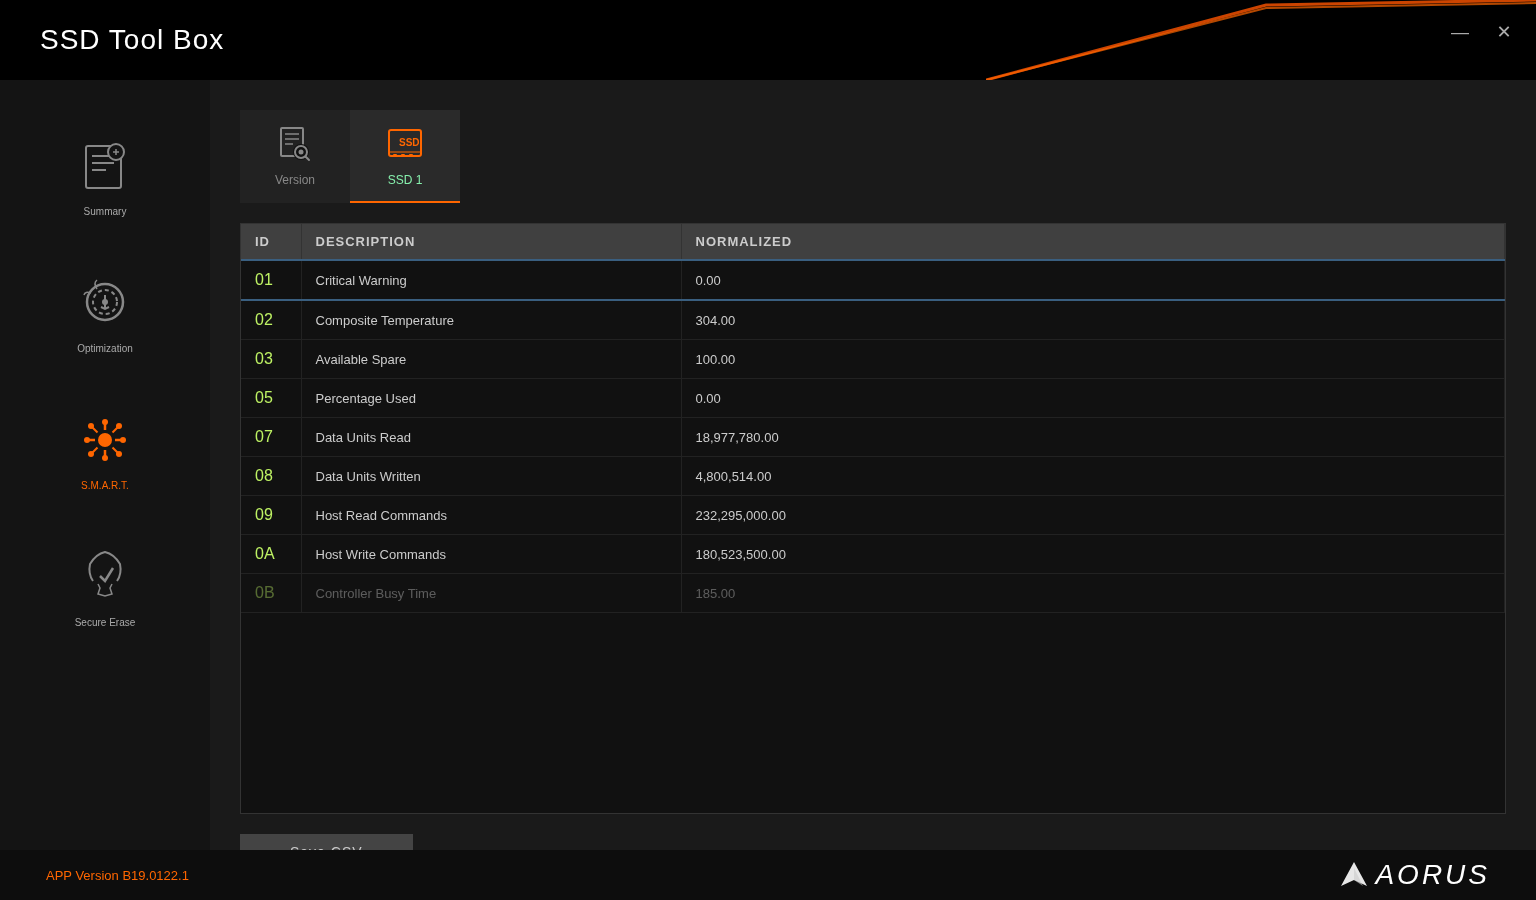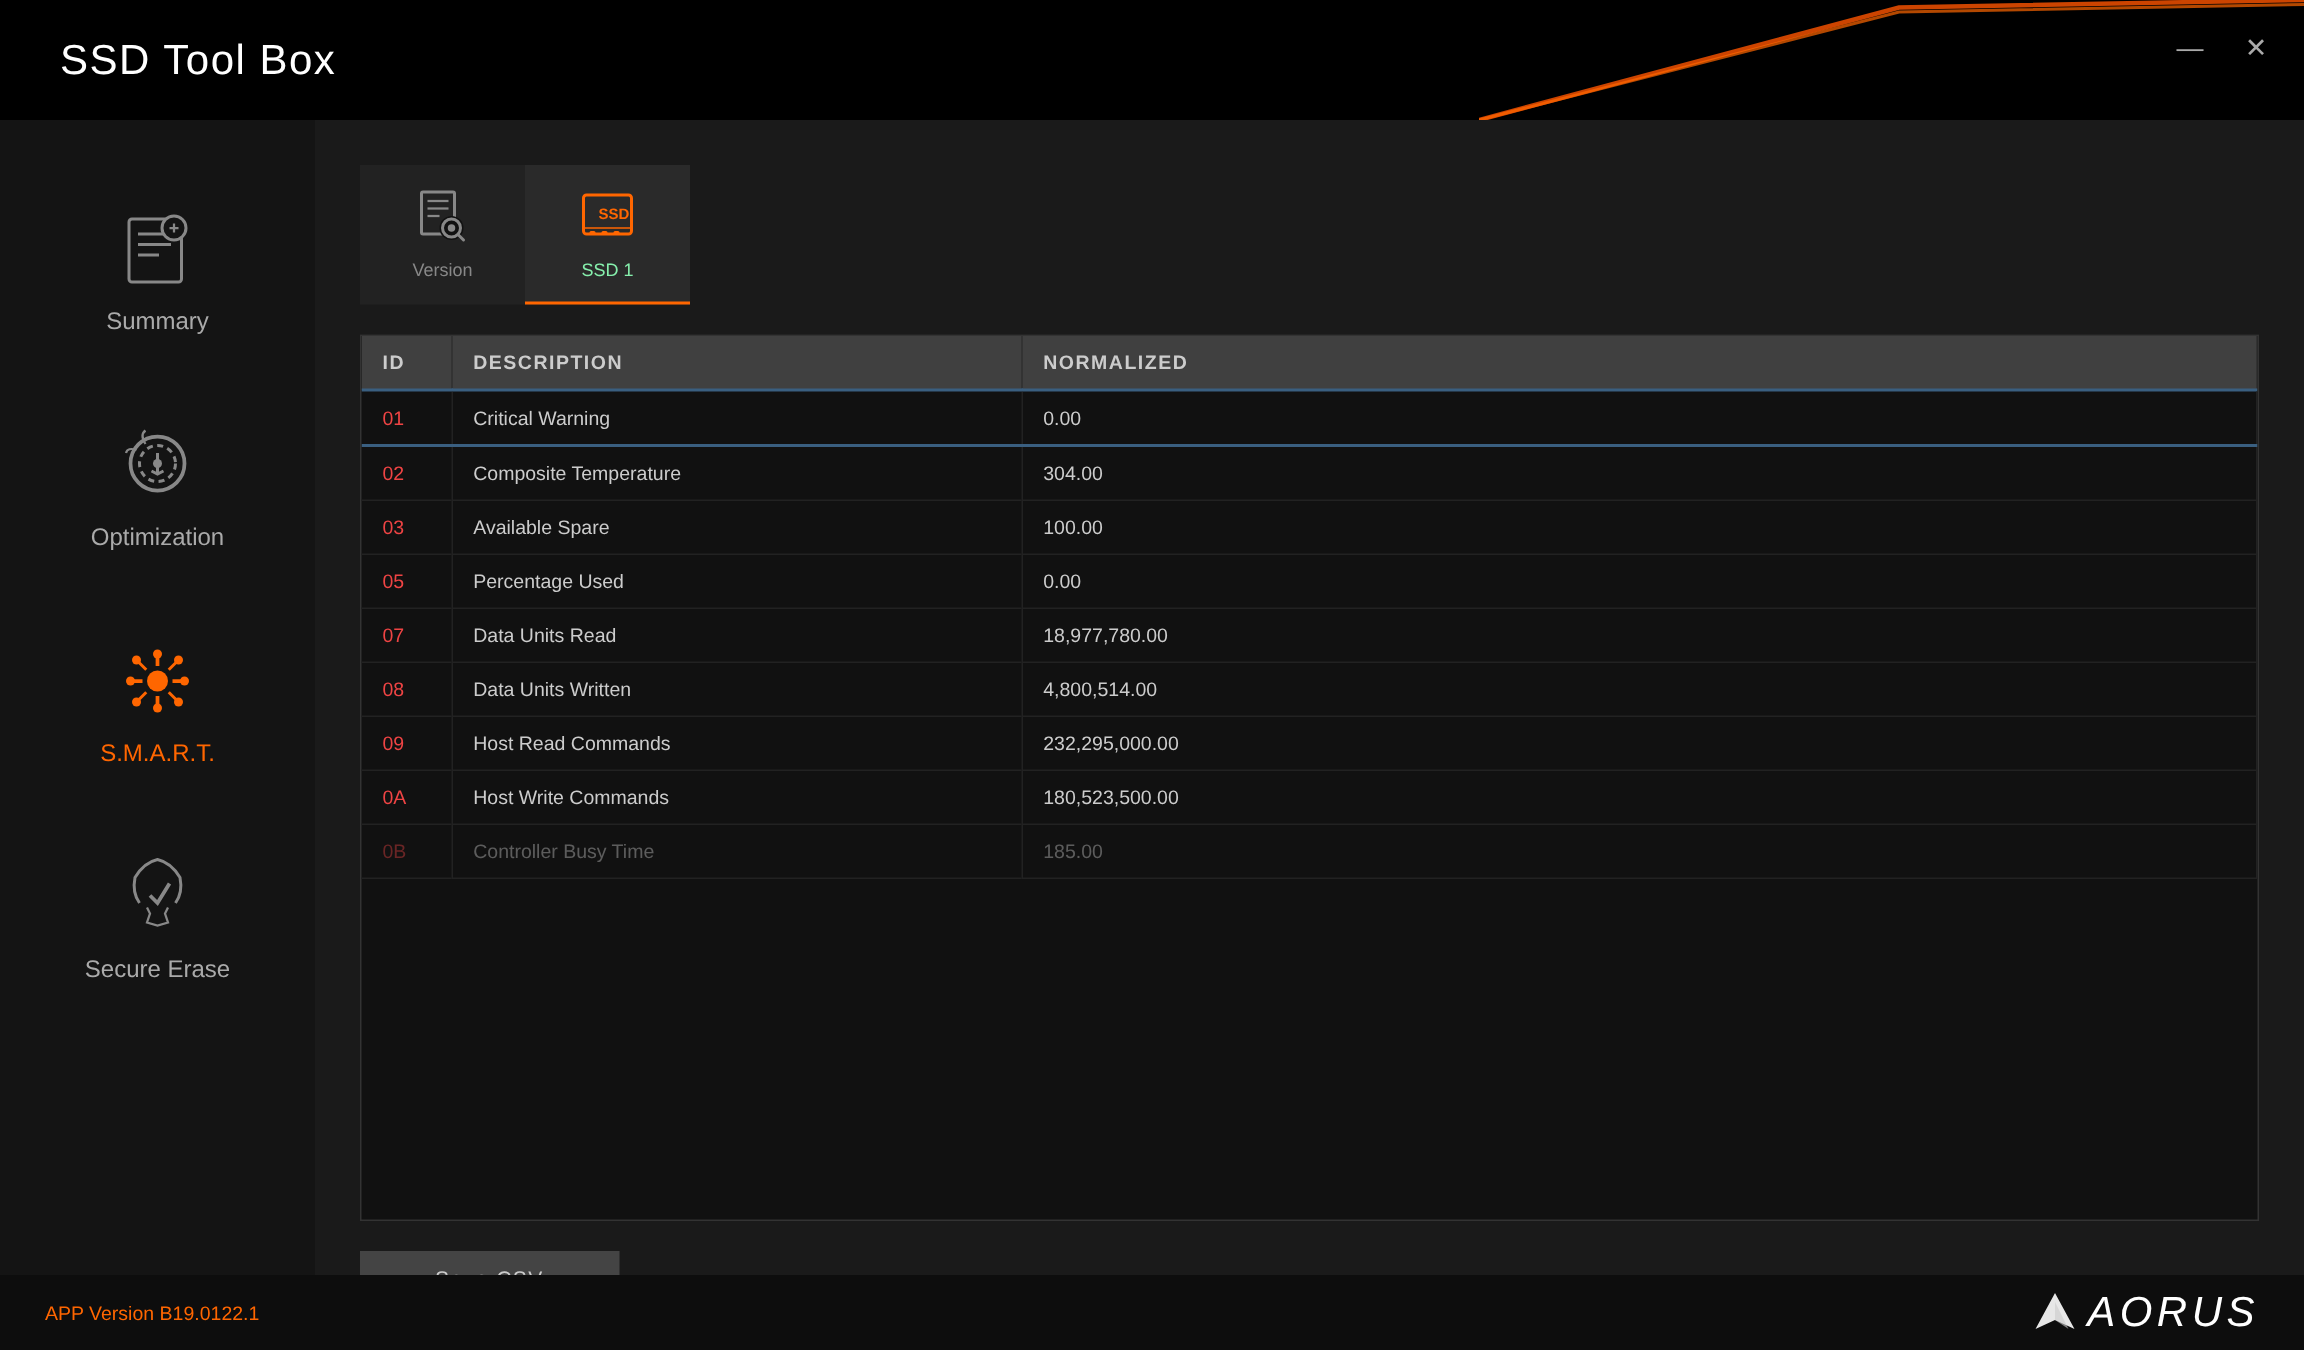--- a/index.html
+++ b/index.html
@@ -79,21 +79,21 @@
     }
     .sidebar-item .icon-area {
       width: 70px;
       height: 70px;
       display: flex;
       align-items: center;
       justify-content: center;
     }
     .sidebar-item .item-label {
       color: #aaa;
-      font-size: 16px;
+      font-size: 10px;
       margin-top: 6px;
       text-align: center;
     }
     .sidebar-item.active .item-label { color: #ff6600; }
 
     
     .content-area {
       flex: 1;
       background: #1a1a1a;
       padding: 30px;
@@ -165,21 +165,21 @@
     }
     .data-table tbody tr:first-child {
       border-bottom: 2px solid #3a5f80;
     }
     .data-table tbody td {
       padding: 10px 14px;
       font-size: 13px;
       color: #ccc;
       border-right: 1px solid #222;
     }
-    .data-table tbody td:first-child { color: #ef4444; font-size: 13px; }
+    .data-table tbody td:first-child { color: #bef264; font-size: 16px; }
 
     .table-wrapper {
       height: 400px;
       overflow-y: scroll;
       overflow-x: hidden;
     }
     .table-wrapper::-webkit-scrollbar {
       width: 16px;
       background: #2a2a2a;
     }
@@ -207,21 +207,21 @@
     .bottom-bar {
       position: absolute;
       bottom: 0;
       left: 0;
       width: 100%;
       height: 50px;
       background: #0d0d0d;
       display: flex;
       align-items: center;
       justify-content: space-between;
-      padding: 0 30px;
+      padding: 0 46px;
     }
     .app-version {
       font-size: 13px;
       color: #666;
     }
     .app-version span {
       color: #ff6600;
     }
 
     

